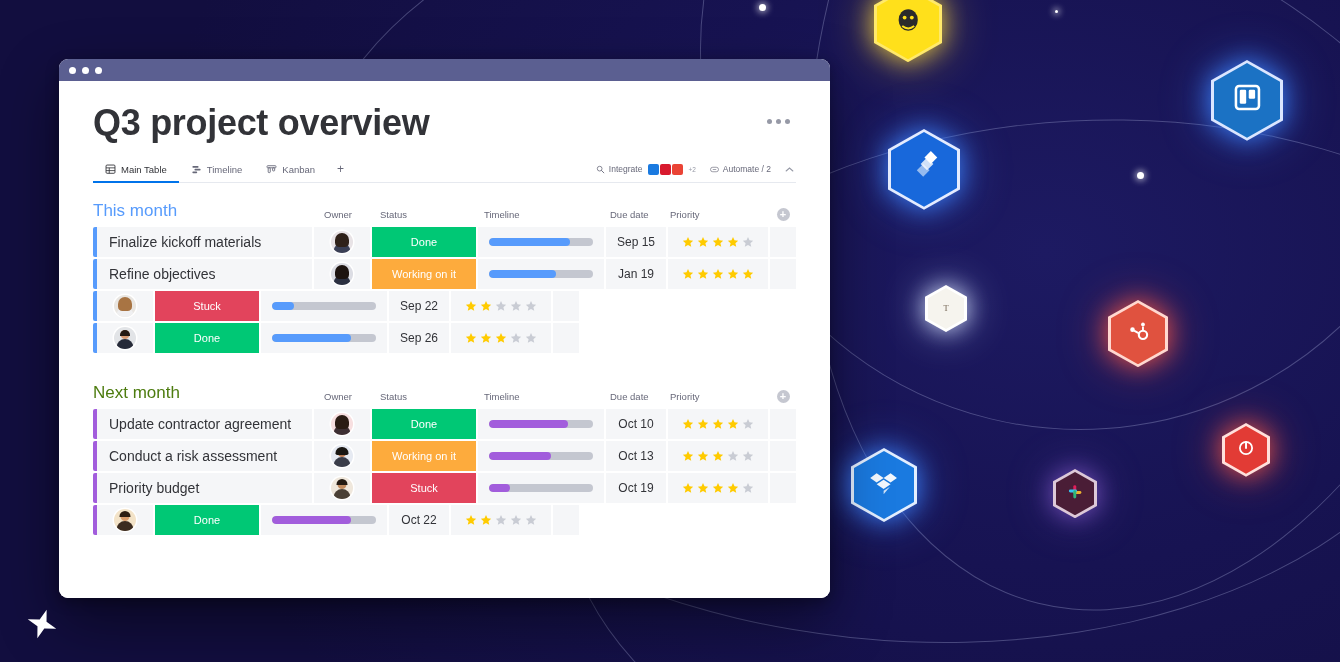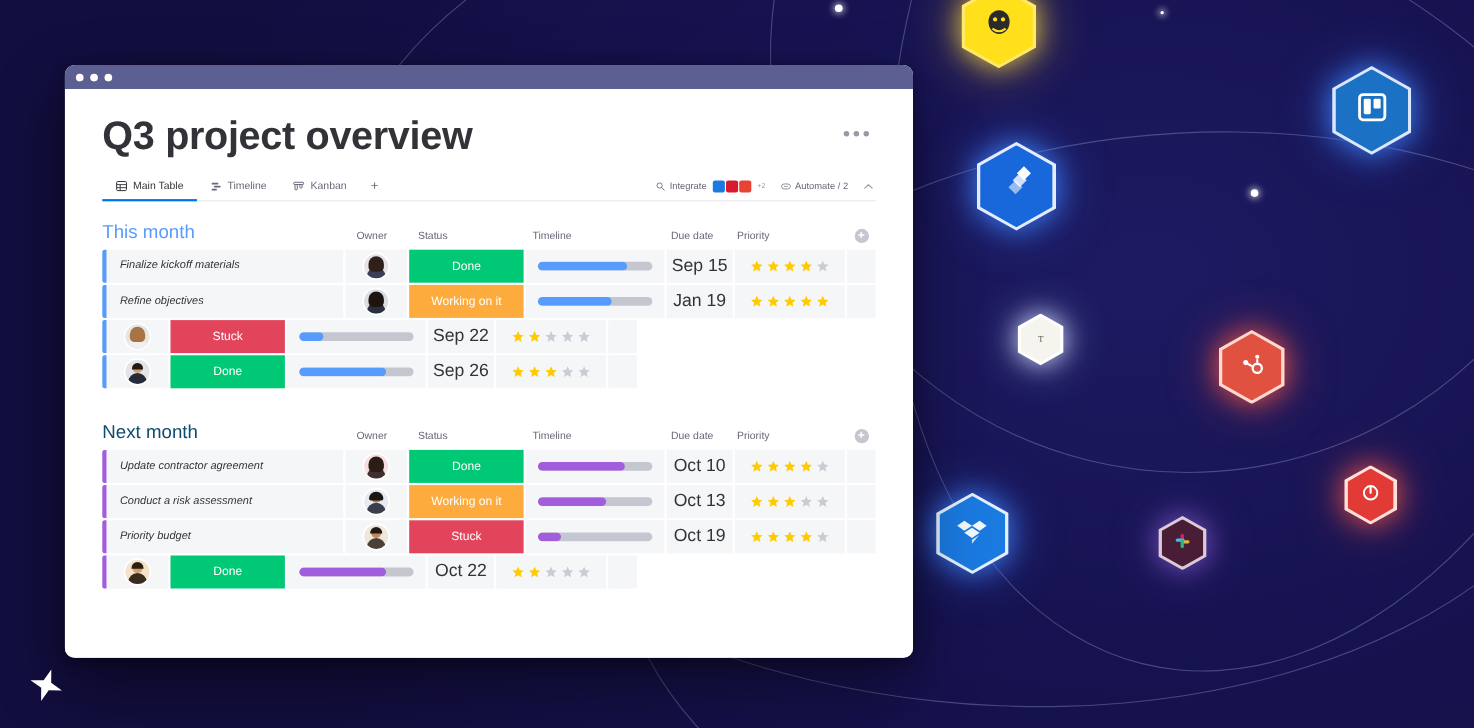--- a/index.html
+++ b/index.html
@@ -86,21 +86,21 @@
 
   
   .group { margin-top: 16px; }
   .group + .group { margin-top: 28px; }
 
   .group-head {
     display: flex; align-items: flex-end; height: 22px; margin-bottom: 6px;
   }
   .group-title { font-size: 17px; font-weight: 400; }
   .group-title.blue { color: #579bfc; }
-  .group-title.purple { color: #0c4a6e; }
+  .group-title.purple { color: #4d7c0f; }
 
   .col-heads { margin-left: auto; display: flex; align-items: center; }
   .col-head {
     font-size: 9.5px; color: #676879; 
   }
   .c-owner   { width: 56px; }
   .c-status  { width: 104px; }
   .c-time    { width: 126px; }
   .c-due     { width: 60px; }
   .c-prio    { width: 100px; }
@@ -110,28 +110,27 @@
   .row {
     display: flex; align-items: stretch; height: 30px;
   }
   .row-bar { width: 4px; border-radius: 2px 0 0 2px; flex: 0 0 4px; }
   .bar-blue { background: #579bfc; }
   .bar-purple { background: #a25ddc; }
 
   .cell { background: #f5f6f8; display: flex; align-items: center; justify-content: center; }
   .cell-name {
     flex: 1 1 auto; justify-content: flex-start; padding-left: 12px;
-    font-size: 10px; color: #323338; white-space: nowrap; overflow: hidden;
+    font-size: 14px; color: #323338; white-space: nowrap; overflow: hidden;
     margin-right: 2px;
-    font-style: italic;
   }
   .cell-owner { width: 56px; margin-right: 2px; }
   .cell-status { width: 104px; margin-right: 2px; font-size: 11px; color: #fff; }
   .cell-time { width: 126px; margin-right: 2px; }
-  .cell-due { width: 60px; margin-right: 2px; font-size: 16px; color: #323338; }
+  .cell-due { width: 60px; margin-right: 2px; font-size: 12px; color: #323338; }
   .cell-prio { width: 100px; margin-right: 2px; gap: 3px; }
   .cell-add { width: 26px; }
 
   .st-done    { background: #00c875; }
   .st-working { background: #fdab3d; }
   .st-stuck   { background: #e2445c; }
 
   .avatar {
     width: 22px; height: 22px; border-radius: 50%;
     background: #dfe3ec; position: relative; overflow: hidden;

